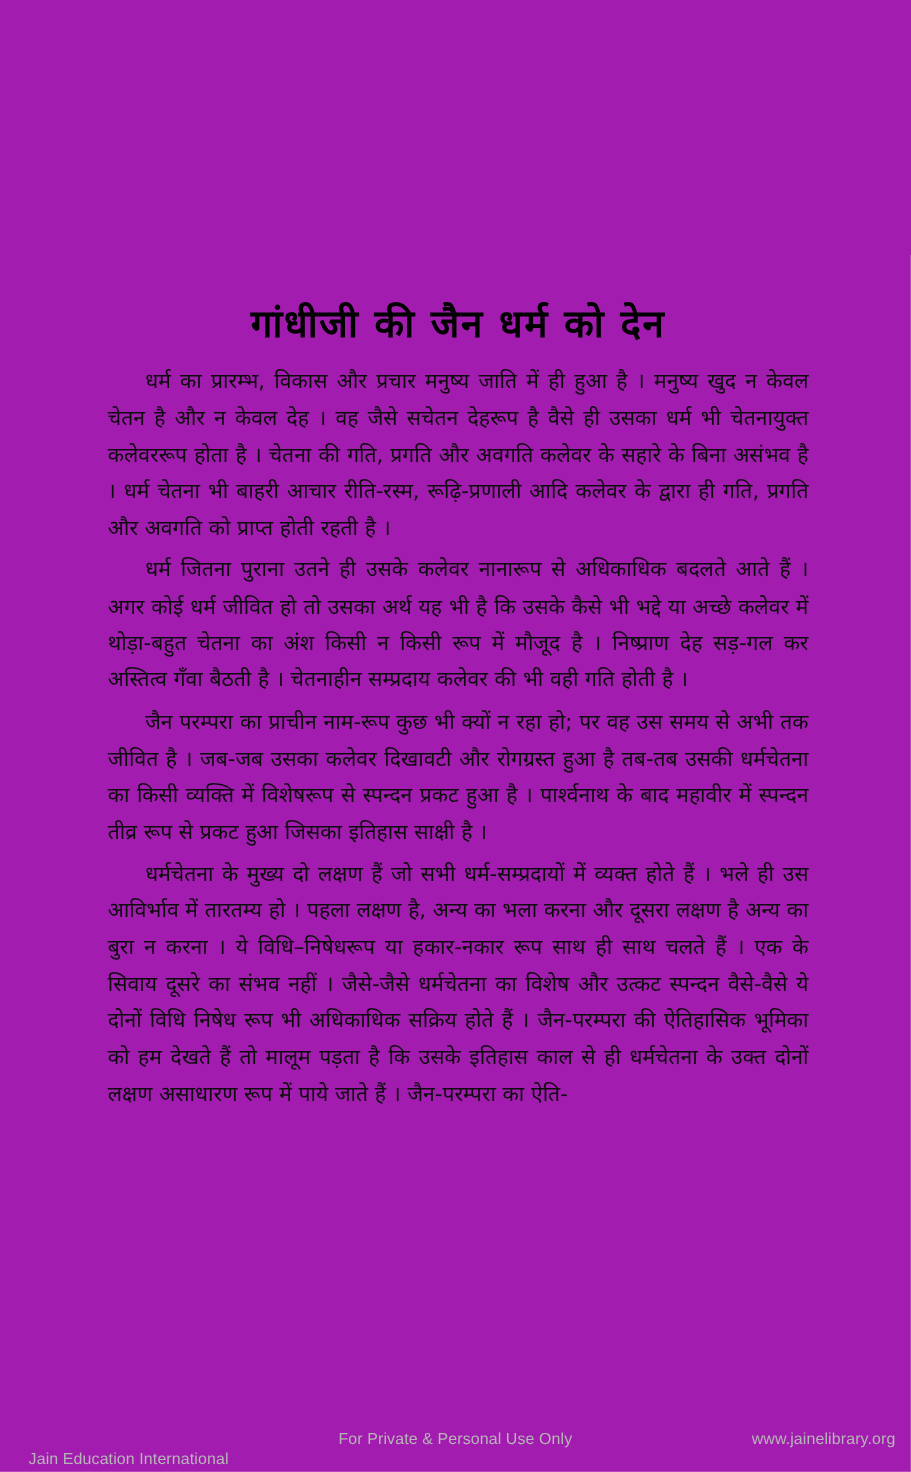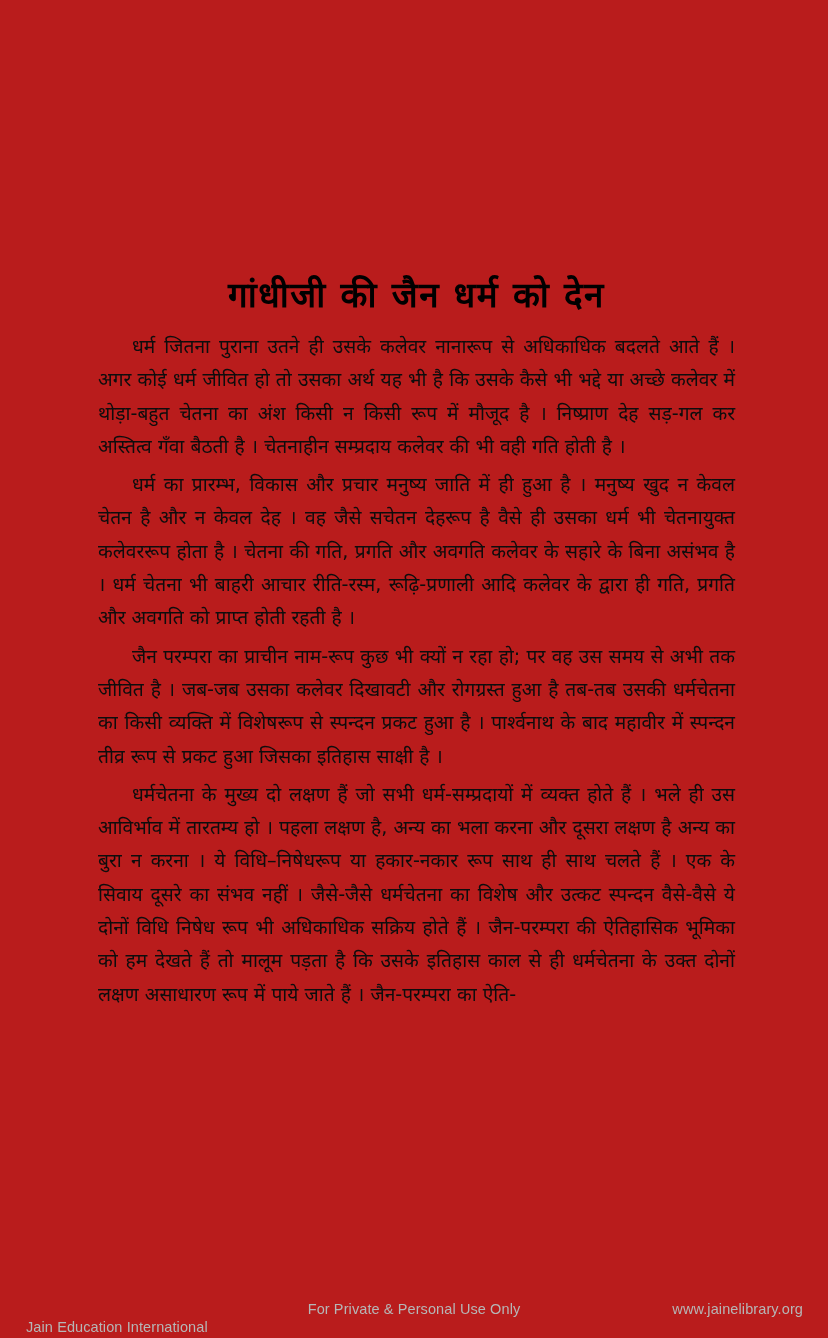--- a/index.html
+++ b/index.html
@@ -13,21 +13,21 @@
     height: 1338px;
     position: relative;
     overflow: hidden;
     font-family: "DejaVu Sans", sans-serif;
     color: #0a0a0a;
   }
 
   .page {
     position: absolute;
     inset: 0;
-    background: #b91c1c;
+    background: #a21caf;
     text-decoration: underline;
   }
 
   
   .doc-title {
     position: absolute;
     top: 252px;
     left: 98px;
     width: 637px;
     text-align: center;
@@ -84,34 +84,34 @@
     margin-top: 36px;
   }
   .footer-center {
     position: absolute;
     left: 50%;
     transform: translateX(-50%);
     white-space: nowrap;
   }
   .footer-right {
     position: absolute;
-    right: 25px;
+    right: 14px;
     white-space: nowrap;
   }
 </style>
 </head>
 <body>
 
 <div class="page">
 
   <h1 class="doc-title">गांधीजी की जैन धर्म को देन</h1>
 
   <div class="body-text">
+    <p class="para">धर्म का प्रारम्भ, विकास और प्रचार मनुष्य जाति में ही हुआ है । मनुष्य खुद न केवल चेतन है और न केवल देह । वह जैसे सचेतन देहरूप है वैसे ही उसका धर्म भी चेतनायुक्त कलेवररूप होता है । चेतना की गति, प्रगति और अवगति कलेवर के सहारे के बिना असंभव है । धर्म चेतना भी बाहरी आचार रीति-रस्म, रूढ़ि-प्रणाली आदि कलेवर के द्वारा ही गति, प्रगति और अवगति को प्राप्त होती रहती है ।</p>
     <p class="para">धर्म जितना पुराना उतने ही उसके कलेवर नानारूप से अधिकाधिक बदलते आते हैं । अगर कोई धर्म जीवित हो तो उसका अर्थ यह भी है कि उसके कैसे भी भद्दे या अच्छे कलेवर में थोड़ा-बहुत चेतना का अंश किसी न किसी रूप में मौजूद है । निष्प्राण देह सड़-गल कर अस्तित्व गँवा बैठती है । चेतनाहीन सम्प्रदाय कलेवर की भी वही गति होती है ।</p>
-    <p class="para">धर्म का प्रारम्भ, विकास और प्रचार मनुष्य जाति में ही हुआ है । मनुष्य खुद न केवल चेतन है और न केवल देह । वह जैसे सचेतन देहरूप है वैसे ही उसका धर्म भी चेतनायुक्त कलेवररूप होता है । चेतना की गति, प्रगति और अवगति कलेवर के सहारे के बिना असंभव है । धर्म चेतना भी बाहरी आचार रीति-रस्म, रूढ़ि-प्रणाली आदि कलेवर के द्वारा ही गति, प्रगति और अवगति को प्राप्त होती रहती है ।</p>
     <p class="para">जैन परम्परा का प्राचीन नाम-रूप कुछ भी क्यों न रहा हो; पर वह उस समय से अभी तक जीवित है । जब-जब उसका कलेवर दिखावटी और रोगग्रस्त हुआ है तब-तब उसकी धर्मचेतना का किसी व्यक्ति में विशेषरूप से स्पन्दन प्रकट हुआ है । पार्श्वनाथ के बाद महावीर में स्पन्दन तीव्र रूप से प्रकट हुआ जिसका इतिहास साक्षी है ।</p>
     <p class="para">धर्मचेतना के मुख्य दो लक्षण हैं जो सभी धर्म-सम्प्रदायों में व्यक्त होते हैं । भले ही उस आविर्भाव में तारतम्य हो । पहला लक्षण है, अन्य का भला करना और दूसरा लक्षण है अन्य का बुरा न करना । ये विधि–निषेधरूप या हकार-नकार रूप साथ ही साथ चलते हैं । एक के सिवाय दूसरे का संभव नहीं । जैसे-जैसे धर्मचेतना का विशेष और उत्कट स्पन्दन वैसे-वैसे ये दोनों विधि निषेध रूप भी अधिकाधिक सक्रिय होते हैं । जैन-परम्परा की ऐतिहासिक भूमिका को हम देखते हैं तो मालूम पड़ता है कि उसके इतिहास काल से ही धर्मचेतना के उक्त दोनों लक्षण असाधारण रूप में पाये जाते हैं । जैन-परम्परा का ऐति-</p>
   </div>
 
   <div class="footer">
     <span class="footer-left">Jain Education International</span>
     <span class="footer-center">For Private &amp; Personal Use Only</span>
     <span class="footer-right">www.jainelibrary.org</span>
   </div>
 

